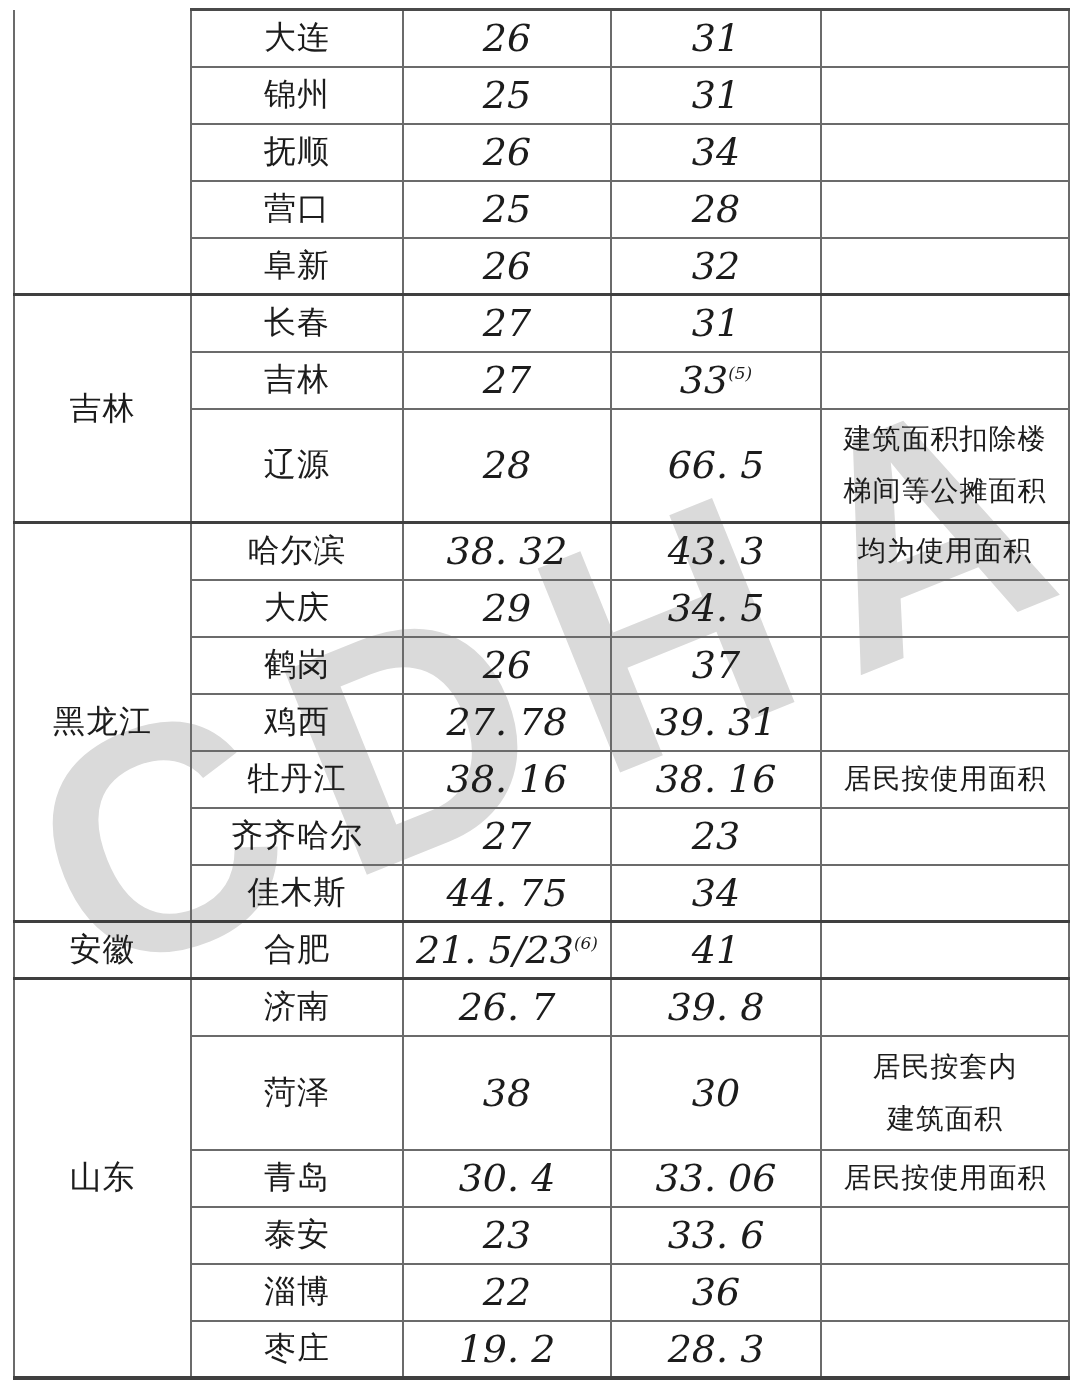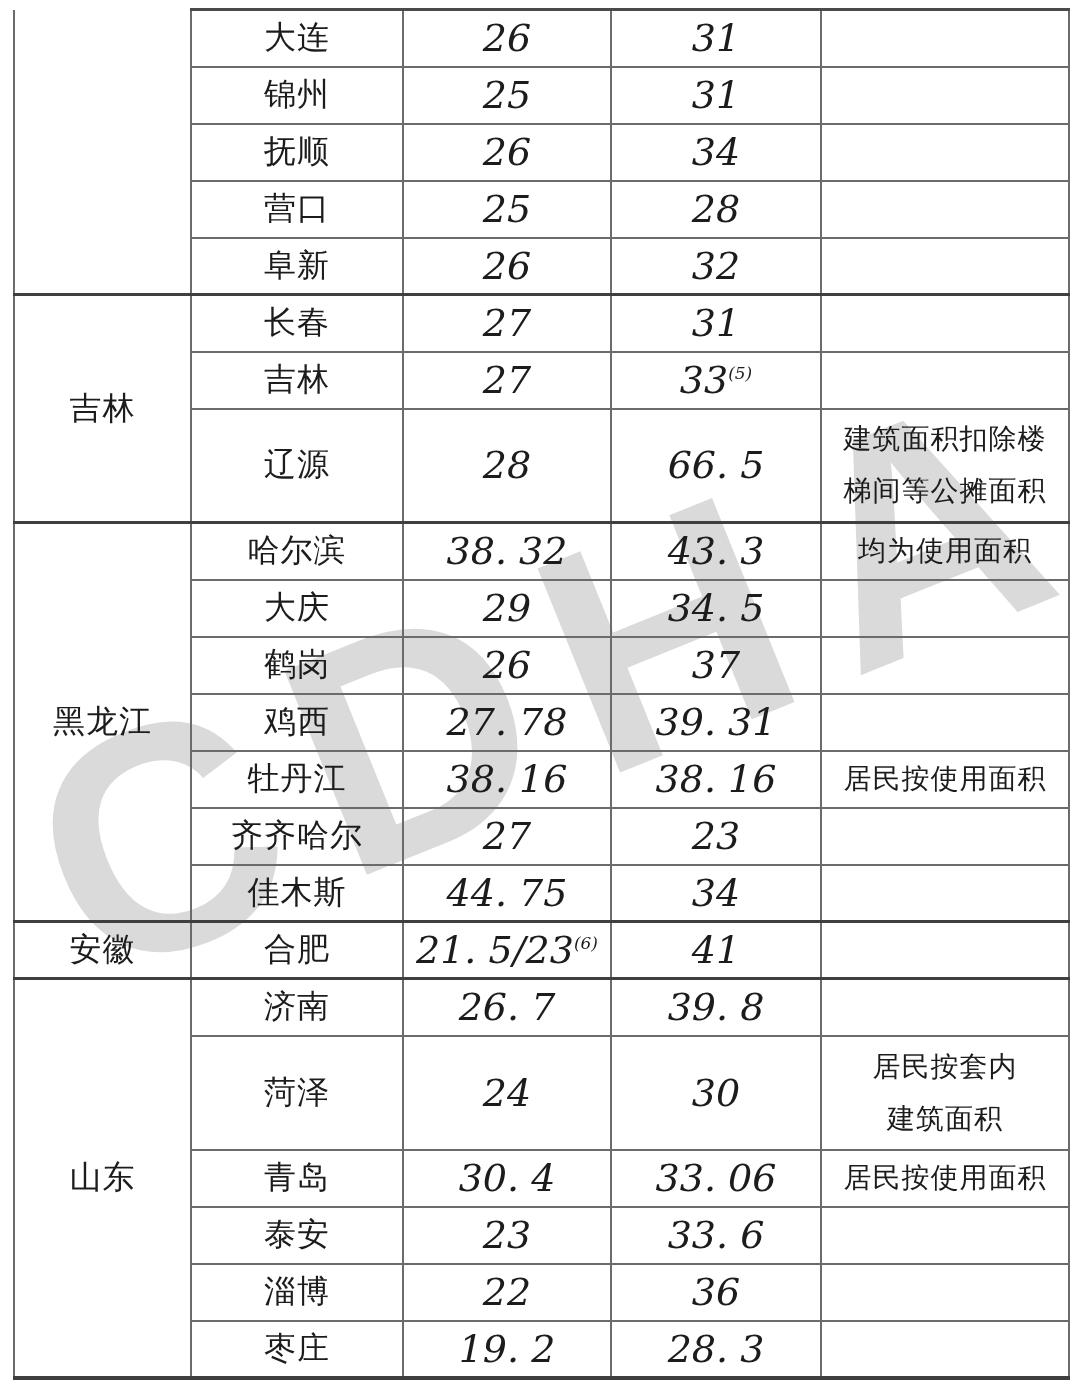--- a/index.html
+++ b/index.html
@@ -204,21 +204,21 @@
       </tr>
       <tr class="row group-start">
         <td class="province" rowspan="6">山东</td>
         <td class="city">济南</td>
         <td class="num">26. 7</td>
         <td class="num">39. 8</td>
         <td class="remark"></td>
       </tr>
       <tr class="row tall">
         <td class="city">菏泽</td>
-        <td class="num">24</td>
+        <td class="num">38</td>
         <td class="num">30</td>
         <td class="remark">居民按套内
 建筑面积</td>
       </tr>
       <tr class="row">
         <td class="city">青岛</td>
         <td class="num">30. 4</td>
         <td class="num">33. 06</td>
         <td class="remark">居民按使用面积</td>
       </tr>

